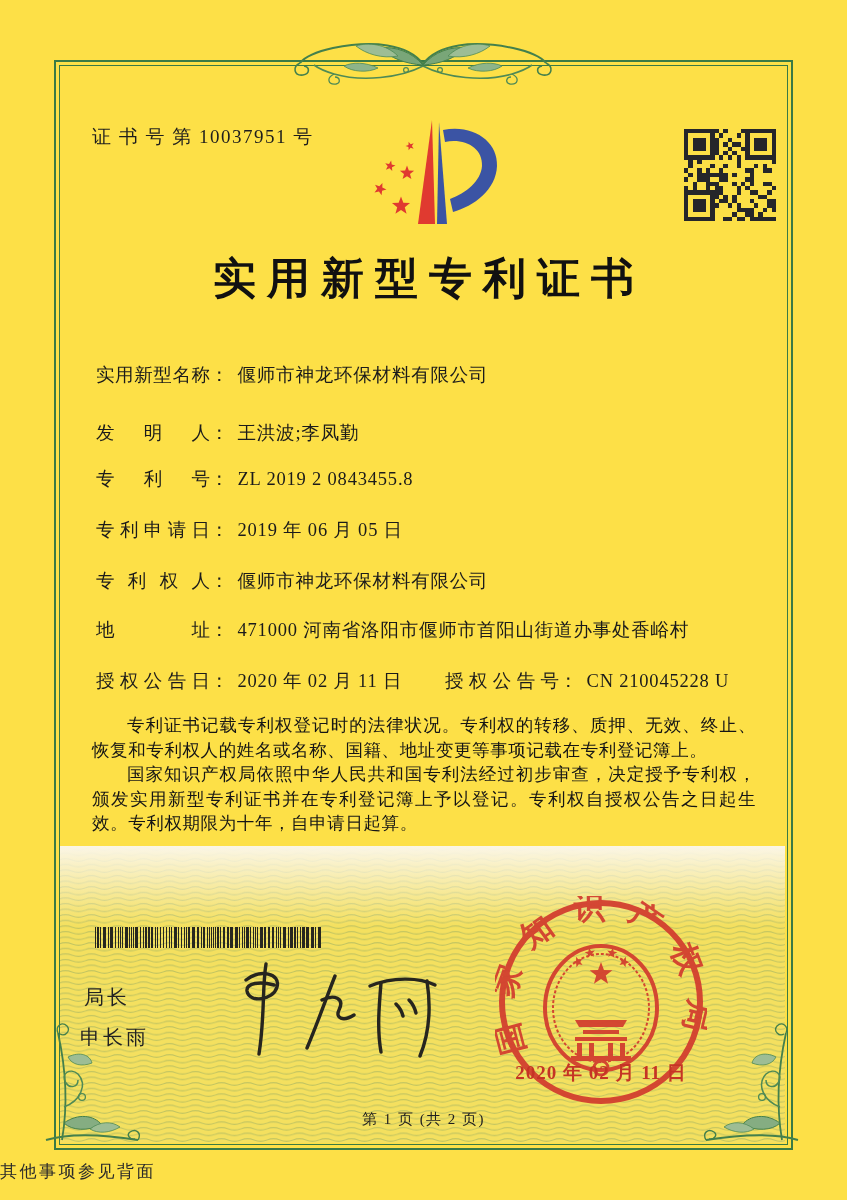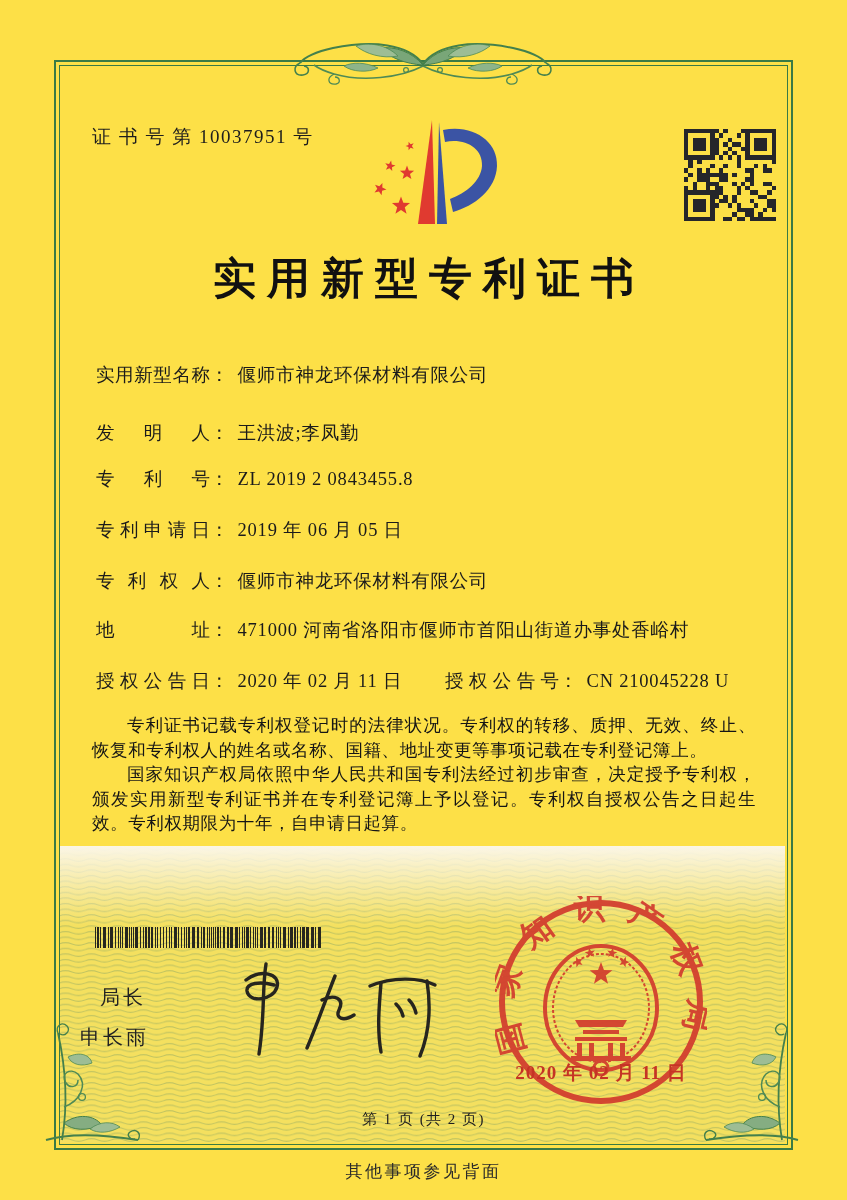--- a/index.html
+++ b/index.html
@@ -30,31 +30,31 @@
     white-space:nowrap; color:#1b1b1b;}
   .jlabel{display:inline-flex; justify-content:space-between; width:114px;
     vertical-align:top;}
   .colon{margin-right:9px;}
   .fvalue{letter-spacing:0.8px;}
   .grant2{position:absolute; left:349px; top:0;}
   .paras{position:absolute; left:92px; top:713px; width:664px; font-size:17.5px;
     line-height:24.6px; text-align:justify; color:#151515; letter-spacing:0.6px;}
   .paras p{margin:0; text-indent:2em;}
   .barcode{position:absolute; left:95px; top:927px; width:226px; height:21px;}
-  .signer-title{position:absolute; left:100px; top:984px; font-size:20px;
+  .signer-title{position:absolute; left:84px; top:984px; font-size:20px;
     letter-spacing:3px; font-family:Liberation Sans, sans-serif; color:#222;}
   .signer-name{position:absolute; left:80px; top:1024px; font-size:20px;
     letter-spacing:3px; font-family:"Liberation Sans","DejaVu Sans",sans-serif; color:#222;}
   .signature{position:absolute; left:222px; top:950px; width:225px; height:115px;}
   .seal{position:absolute; left:495px; top:896px; width:212px; height:212px; opacity:0.93;}
   .seal-date{position:absolute; left:495px; top:1060px; width:212px; text-align:center;
     font-size:19px; color:#c53425; letter-spacing:1px; font-weight:bold;}
   .page-info{position:absolute; left:0; top:1110px; width:847px; text-align:center;
     font-size:15px; letter-spacing:1.5px; color:#1f1f1f;}
-  .back-note{position:absolute; left:0; top:1160px; width:847px; text-align:center;
+  .back-note{position:absolute; left:0; top:1160px; width:847px; 
     font-size:17px; letter-spacing:2.5px; color:#2a2a2a;}
   .ornament-top{position:absolute; left:288px; top:34px; width:270px; height:58px;}
   .corner{position:absolute; width:106px; height:127px;}
   .corner.bl{left:38px; top:1021px;}
   .corner.br{left:700px; top:1021px; transform:scaleX(-1);}
 </style>
 </head>
 <body>
 
 <div class="page">

